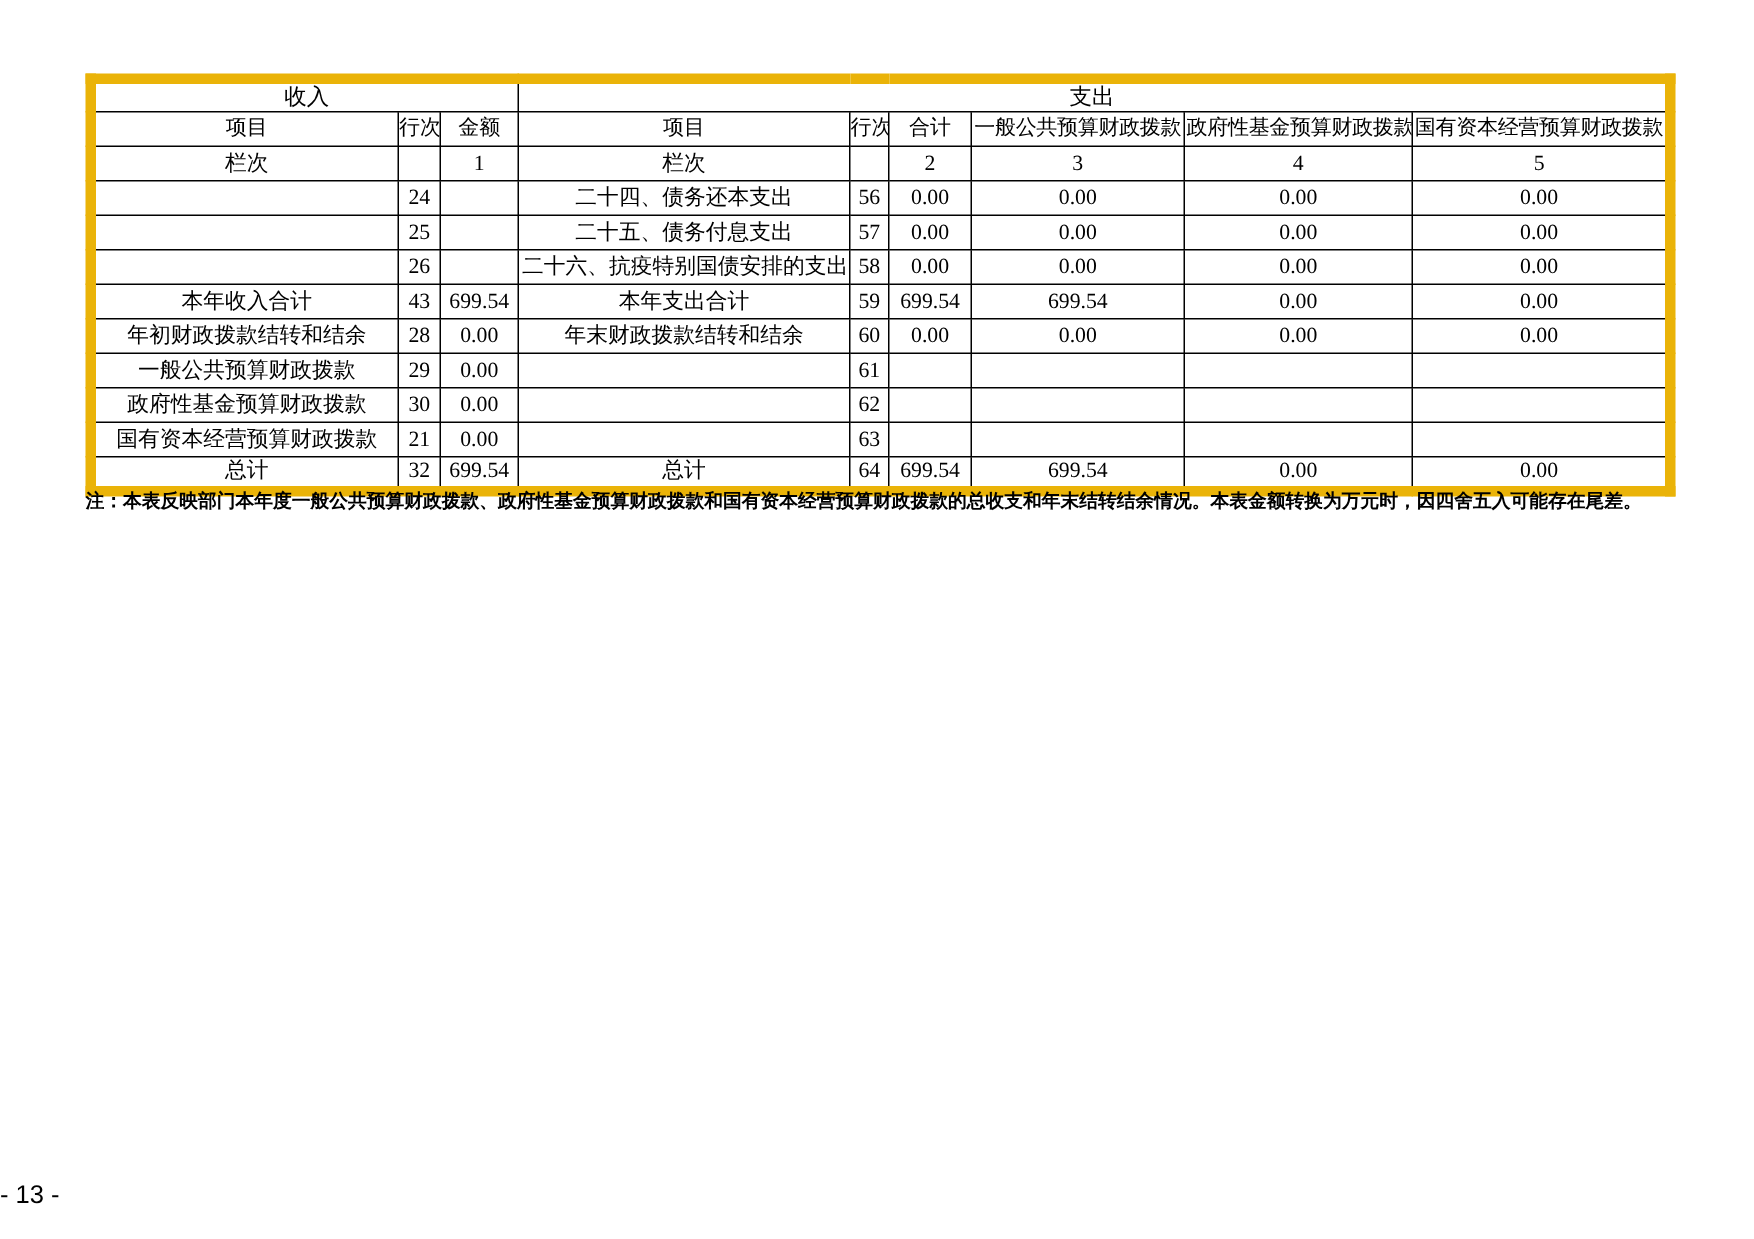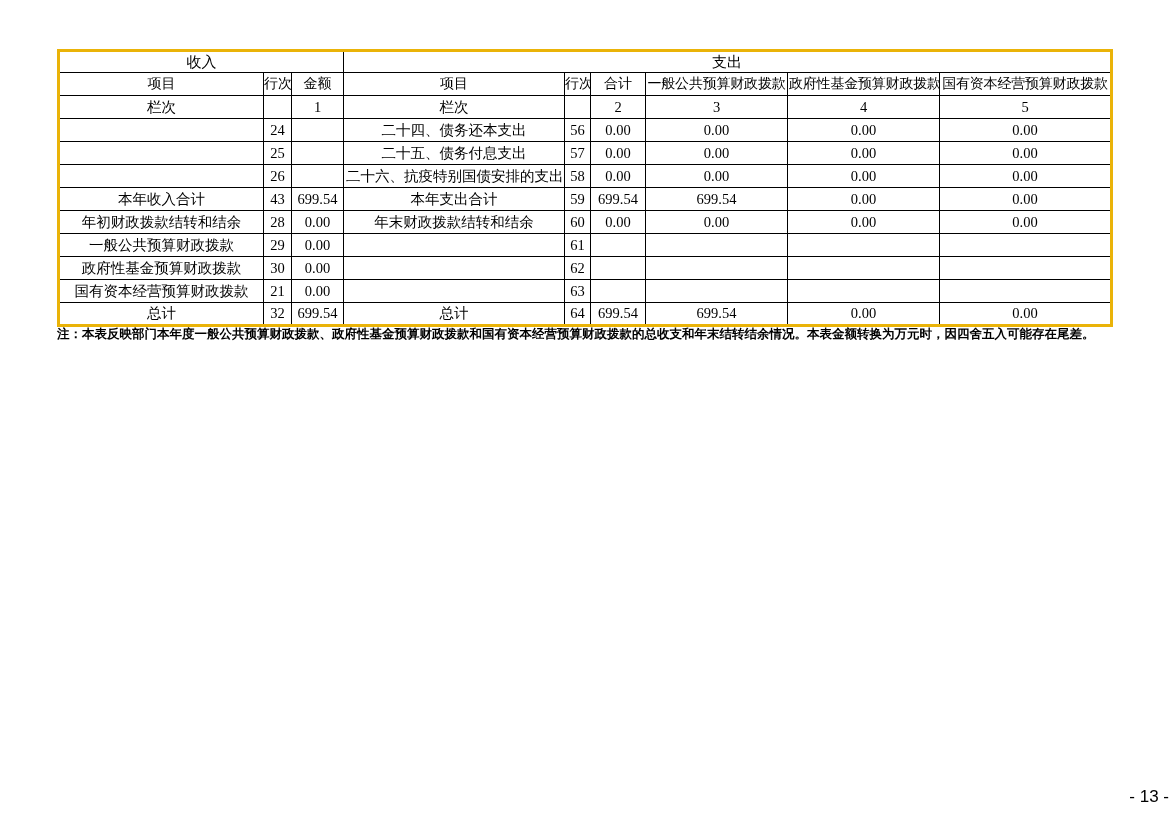--- a/index.html
+++ b/index.html
@@ -16,21 +16,21 @@
     color: #000;
     overflow: hidden;
   }
   table.fiscal {
     position: absolute;
     left: 57px;
     top: 49px;
     width: 1053px;
     border-collapse: collapse;
     table-layout: fixed;
-    border: 3px solid #eab308;
+    border: 7px solid #eab308;
     padding-left: 24px;
   }
   table.fiscal th, table.fiscal td {
     border: 1px solid #000;
     box-sizing: border-box;
     font-weight: normal;
     font-size: 14.5px;
     line-height: 1;
     height: 23px;
     padding: 0 2px;
@@ -57,25 +57,24 @@
     line-height: 1.3;
     white-space: nowrap;
     color: #000;
     font-weight: bold;
   }
   .pagenum {
     position: absolute;
     left: 0;
     right: 0;
     top: 787px;
-    text-align: right;
+    text-align: left;
     font-family: "Liberation Sans", "DejaVu Sans", sans-serif;
     font-size: 17px;
     color: #000;
-    padding-left: 45px;
   }
 </style>
 </head>
 <body>
 
 <div class="page">
 
   <table class="fiscal">
     <colgroup>
       <col style="width:205px">

